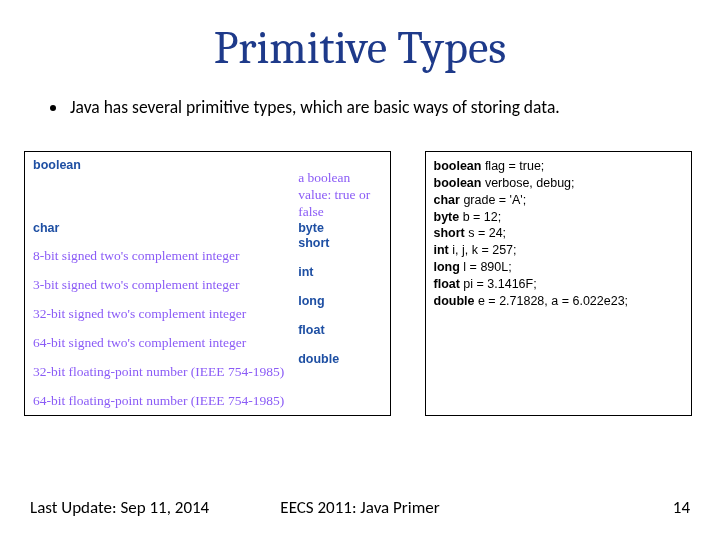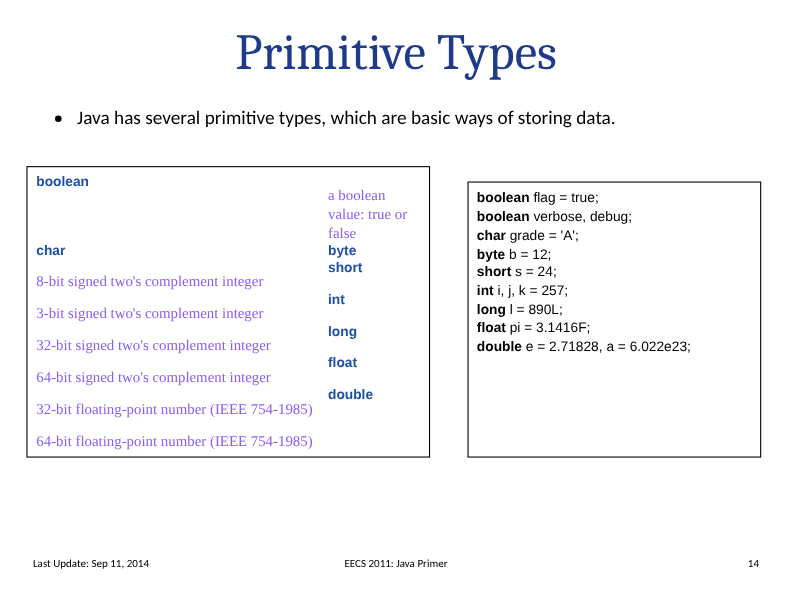--- a/index.html
+++ b/index.html
@@ -66,33 +66,32 @@
     font-family: Arial, sans-serif;
     font-weight: bold;
     font-size: 12.5px;
   }
   .box-left .desc { color: #8b5cf6; margin-top: 12px; }
   .box-right {
     flex: 1;
     font-family: Arial, sans-serif;
     font-size: 12.5px;
     line-height: 1.35;
-    margin-top: 14px;
   }
   .box-right .line { white-space: nowrap; }
   .box-right .kw { font-weight: bold; }
   .footer {
     position: absolute;
     bottom: 22px;
     left: 0;
     width: 100%;
     display: flex;
     justify-content: space-between;
     align-items: flex-end;
-    font-size: 10px;
+    font-size: 17px;
     padding: 0 30px;
   }
   .footer .left { }
   .footer .center {
     position: absolute;
     left: 50%;
     transform: translateX(-50%);
   }
   .footer .right { }
 </style>

